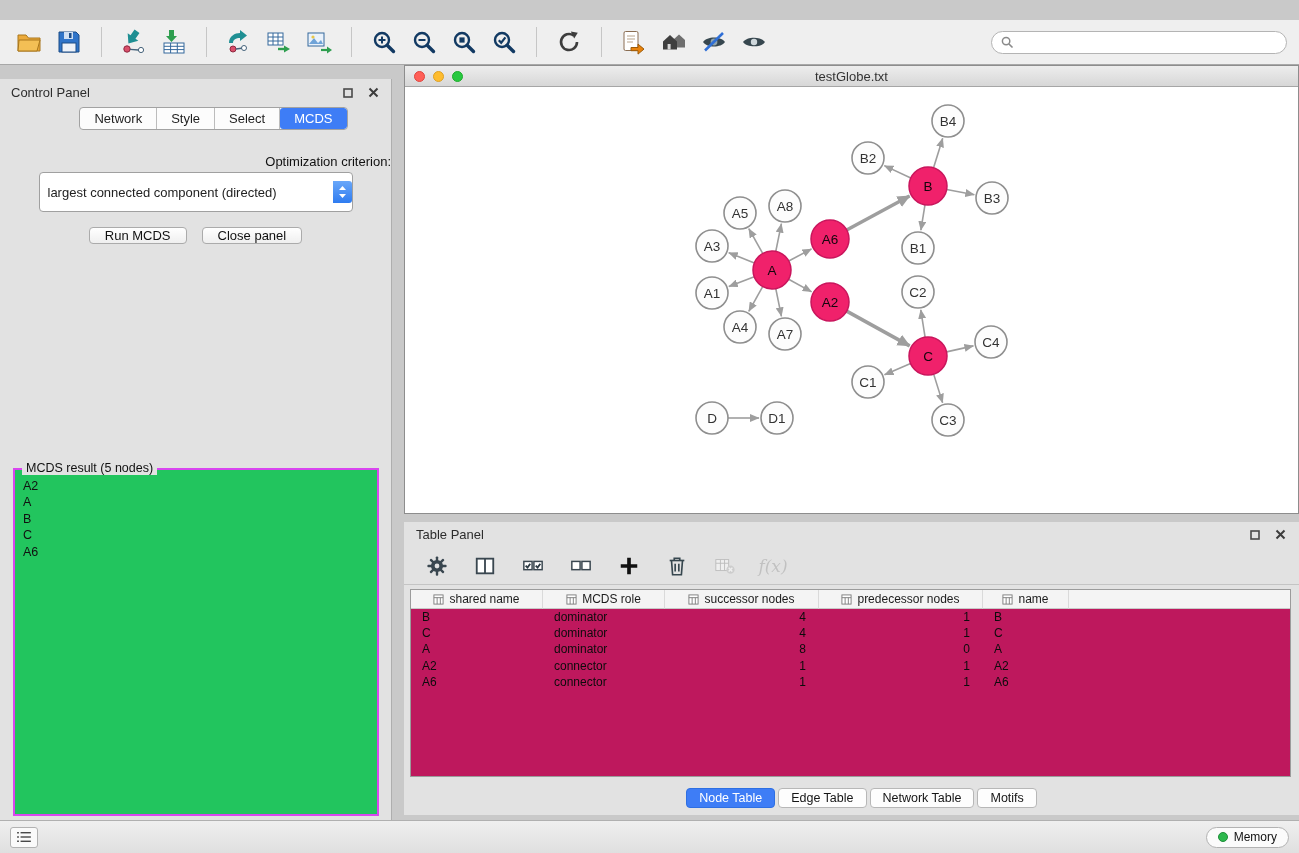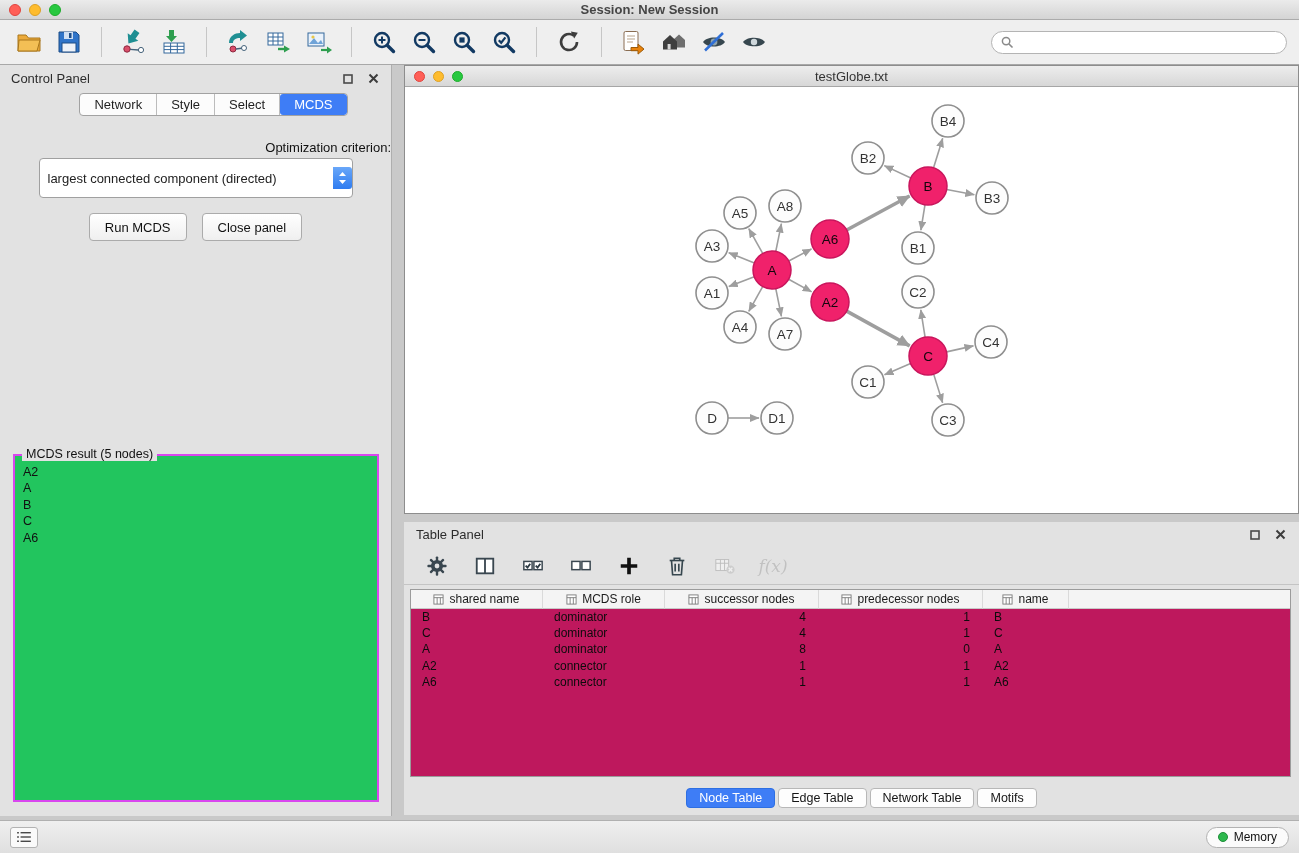--- a/index.html
+++ b/index.html
@@ -27,37 +27,37 @@
   .tsep{width:1px;height:30px;background:#c6c6c6;margin:0 9px;flex:0 0 auto;}
   .searchbox{margin-left:auto;width:296px;height:23px;border:1px solid #b4b4b4;border-radius:12px;
     background:#fff;display:flex;align-items:center;padding:0 9px;gap:6px;}
   .searchbox input{border:none;outline:none;flex:1;font:12px "Liberation Sans",sans-serif;background:transparent;}
   .disabled{opacity:.45;}
 
   
   .main{position:absolute;top:65px;left:0;right:0;height:755px;}
 
   
-  .control-panel{position:absolute;left:0;top:0;width:392px;height:751px;background:#e2e2e2;border-right:1px solid #aeaeae;}
+  .control-panel{position:absolute;left:0;top:14px;width:392px;height:751px;background:#e2e2e2;border-right:1px solid #aeaeae;}
   .cp-header{height:27px;display:flex;align-items:center;padding:0 11px;color:#2d2d2d;}
   .wm-icons{margin-left:auto;display:flex;gap:11px;align-items:center;}
   .wm-btn{background:none;border:none;display:flex;align-items:center;justify-content:center;width:14px;height:14px;cursor:default;}
   .cp-tabs-row{display:flex;justify-content:center;margin-top:1px;margin-left:36px;}
   .segmented{display:flex;border:1px solid #a2a2a2;border-radius:4px;background:#fcfcfc;overflow:hidden;}
   .seg{padding:3px 14px;font-size:13px;color:#1f1f1f;border-right:1px solid #bcbcbc;cursor:default;}
   .seg:last-child{border-right:none;}
   .seg.active{background:var(--accent);color:#fff;border-radius:3px;}
   .opt-label{margin-top:24px;text-align:right;color:#111;}
   .dropdown{margin:3px auto 0;width:314px;height:40px;border:1px solid #a0a0a0;border-radius:4px;background:#fff;
     display:flex;align-items:center;position:relative;cursor:default;}
   .dropdown .val{flex:1;padding:0 8px;font-size:13px;white-space:nowrap;overflow:hidden;}
   .dropdown .stepper{width:19px;height:22px;border-radius:0 3px 3px 0;background:linear-gradient(#69a7f9,#2f7cf0);
     display:flex;align-items:center;justify-content:center;}
   .cp-buttons{display:flex;justify-content:center;gap:15px;margin-top:15px;}
-  .btn{height:28px;padding:0 15px;border:1px solid #ababab;border-radius:4px;
+  .btn{height:17px;padding:0 15px;border:1px solid #ababab;border-radius:4px;
     background:linear-gradient(#ffffff,#efefef);font:13px "Liberation Sans",sans-serif;color:#111;cursor:default;}
   .titled-box{position:absolute;left:13px;right:12px;top:389px;bottom:14px;border:2px solid #d946ef;background:#22c55e;}
   .titled-legend{position:absolute;top:-9px;left:7px;background:#e2e2e2;padding:0 4px;font-size:12.5px;color:#111;}
   .result-list{position:absolute;inset:8px 4px 4px 4px;overflow:auto;}
   .result-item{font-size:12.5px;line-height:16.4px;padding-left:4px;color:#111;}
 
   
   .net-window{position:absolute;left:404px;top:0;width:895px;height:449px;background:#0f172a;border:1px solid #8d8d8d;}
   .net-titlebar{position:relative;height:21px;background:linear-gradient(#ededed,#d7d7d7);border-bottom:1px solid #a6a6a6;
     display:flex;align-items:center;justify-content:center;color:#333;}
@@ -95,28 +95,20 @@
     display:flex;align-items:center;justify-content:center;cursor:default;}
   .memory-btn{margin-left:auto;display:flex;align-items:center;gap:6px;border:1px solid #b2b2b2;border-radius:11px;
     background:#fbfbfb;height:21px;padding:0 11px;font-size:12px;color:#111;cursor:default;}
   .memory-dot{width:10px;height:10px;border-radius:50%;background:var(--green);border:1px solid #1f8f3a;}
 </style>
 </head>
 <body>
 
 <div class="app">
 
-  <div class="app-titlebar">
-    <div class="lights">
-      <span class="dot red"></span>
-      <span class="dot yellow"></span>
-      <span class="dot green"></span>
-    </div>
-    <span>Session: New Session</span>
-  </div>
 
   <div class="toolbar">
     <button class="tool">
       <svg viewBox="0 0 26 26">
           <path d="M2 6 h8 l2.5 3 H24 v13 H2 Z" fill="#ecaa3a" stroke="#a9771c"></path>
           <path d="M3 11 h21 l-3 11 H2 Z" fill="#f3bf55" stroke="#a9771c"></path>
         </svg>
     </button>
     <button class="tool">
       <svg viewBox="0 0 26 26">

